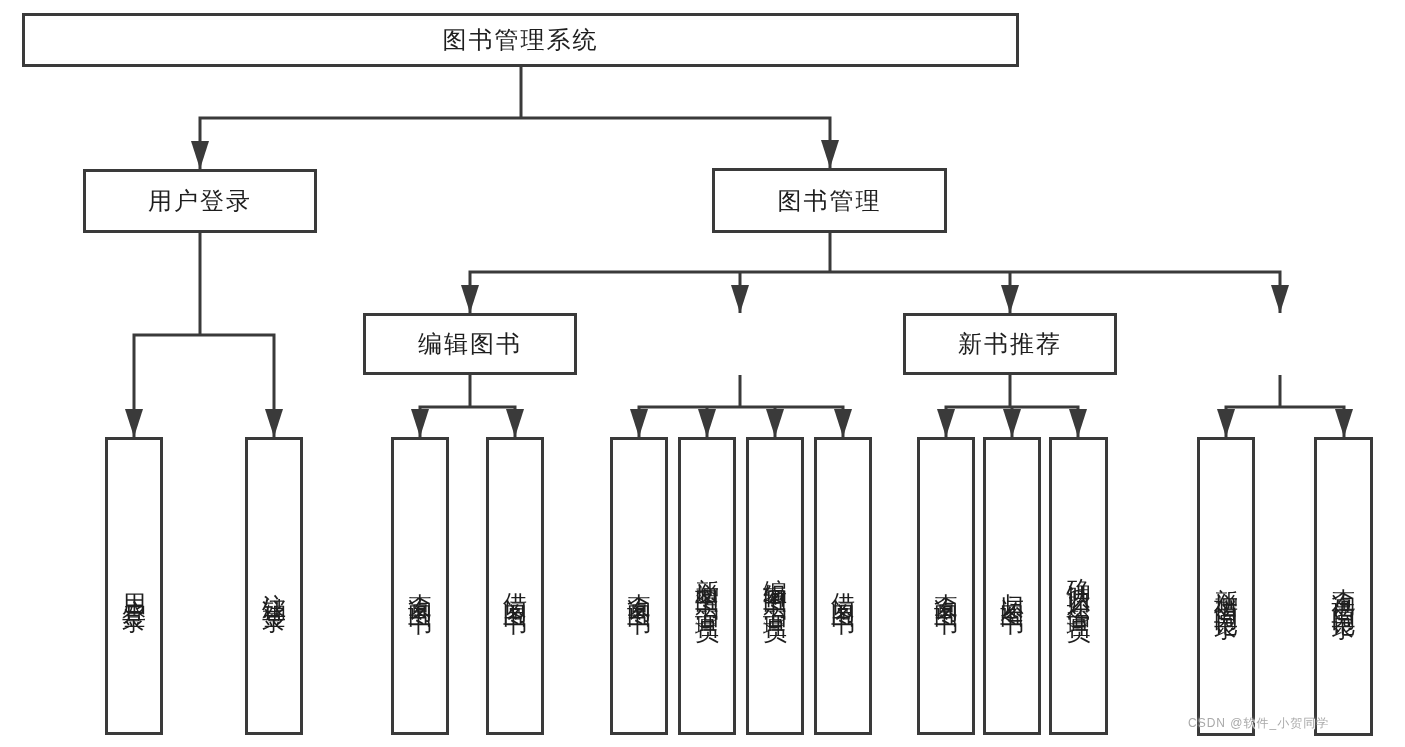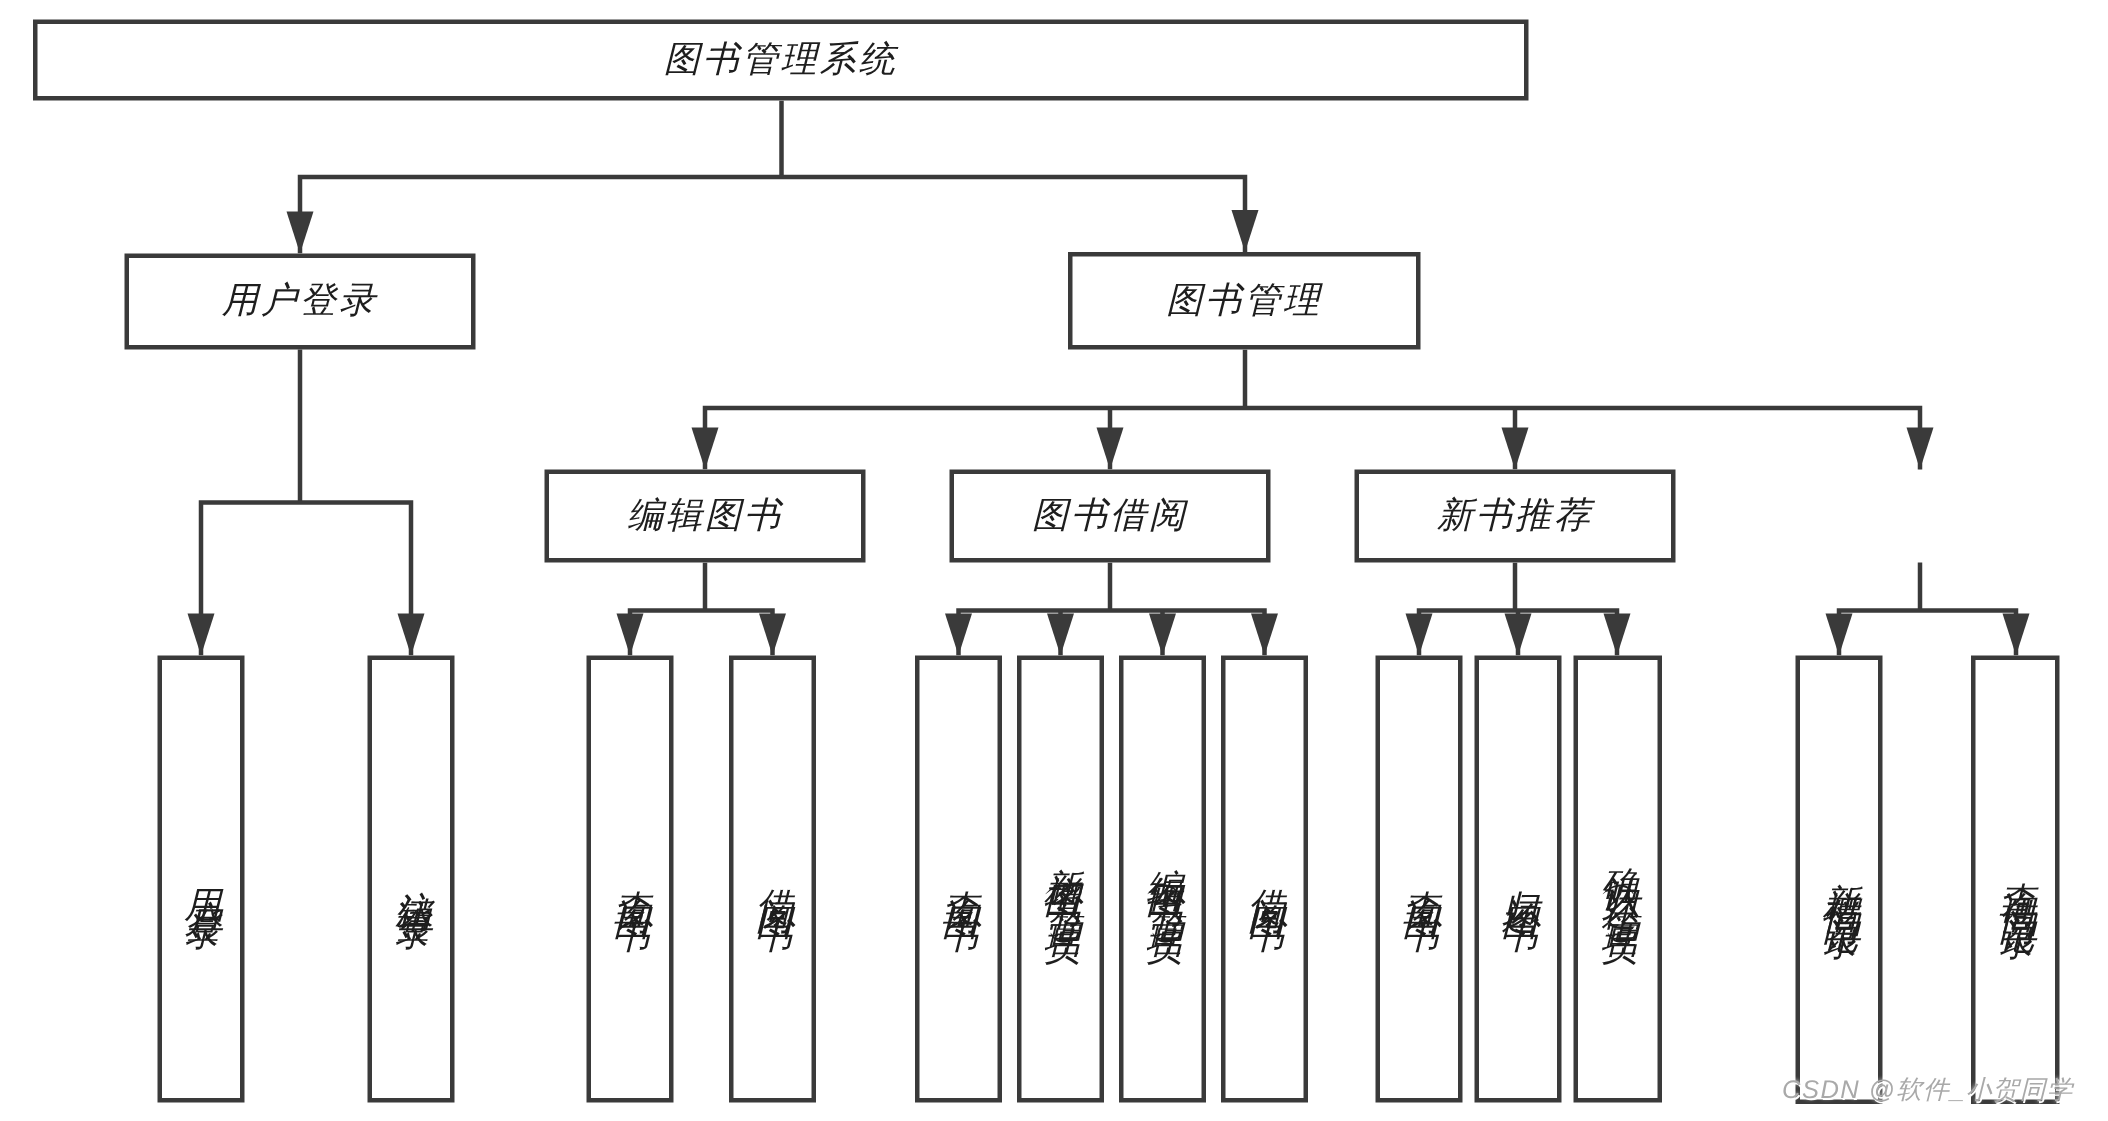--- a/index.html
+++ b/index.html
@@ -8,21 +8,20 @@
     --wm:#a9a9a9;
     --bg:#ffffff;
   }
   html,body{margin:0;padding:0;background:var(--bg);}
   .stage{
     position:relative;
     width:1405px;height:747px;
     background:var(--bg);
     font-family:"Liberation Sans","DejaVu Sans",sans-serif;
     overflow:hidden;
-    font-style:italic;
   }
   .connectors{position:absolute;left:0;top:0;}
   .node{
     position:absolute;
     box-sizing:border-box;
     background:#fff;
     border:3px solid var(--line);
     color:var(--text);
     display:flex;
     align-items:center;
@@ -36,21 +35,21 @@
   .node.v{
     writing-mode:vertical-rl;
     text-orientation:mixed;
     font-size:24px;
     letter-spacing:6px;
     line-height:1;
   }
   .watermark{
     position:absolute;
     left:1188px;top:715px;
-    font-size:17px;
+    font-size:12px;
     color:var(--wm);
     letter-spacing:1px;
     white-space:nowrap;
     text-shadow:0 0 3px #fff, 1px 1px 0 #fff;
     z-index:5;
   }
 </style>
 </head>
 <body>
 
@@ -108,21 +107,20 @@
       <polygon points="1344,437 1335,409 1353,409"></polygon>
     </g>
   </svg>
 
   <div class="node h" style="left:22px;top:13px;width:997px;height:54px">图书管理系统</div>
 
   <div class="node h" style="left:83px;top:169px;width:234px;height:64px">用户登录</div>
   <div class="node h" style="left:712px;top:168px;width:235px;height:65px">图书管理</div>
 
   <div class="node h" style="left:363px;top:313px;width:214px;height:62px">编辑图书</div>
-  <div class="node h" style="left:633px;top:313px;width:214px;height:62px">图书借阅</div>
   <div class="node h" style="left:903px;top:313px;width:214px;height:62px">新书推荐</div>
 
   <div class="node v" style="left:105px;top:437px;width:58px;height:298px">用户登录</div>
   <div class="node v" style="left:245px;top:437px;width:58px;height:298px">注销登录</div>
 
   <div class="node v" style="left:391px;top:437px;width:58px;height:298px">查询图书</div>
   <div class="node v" style="left:486px;top:437px;width:58px;height:298px">借阅图书</div>
 
   <div class="node v" style="left:610px;top:437px;width:58px;height:298px">查询图书</div>
   <div class="node v" style="left:678px;top:437px;width:58px;height:298px">新增图书（管理员）</div>

